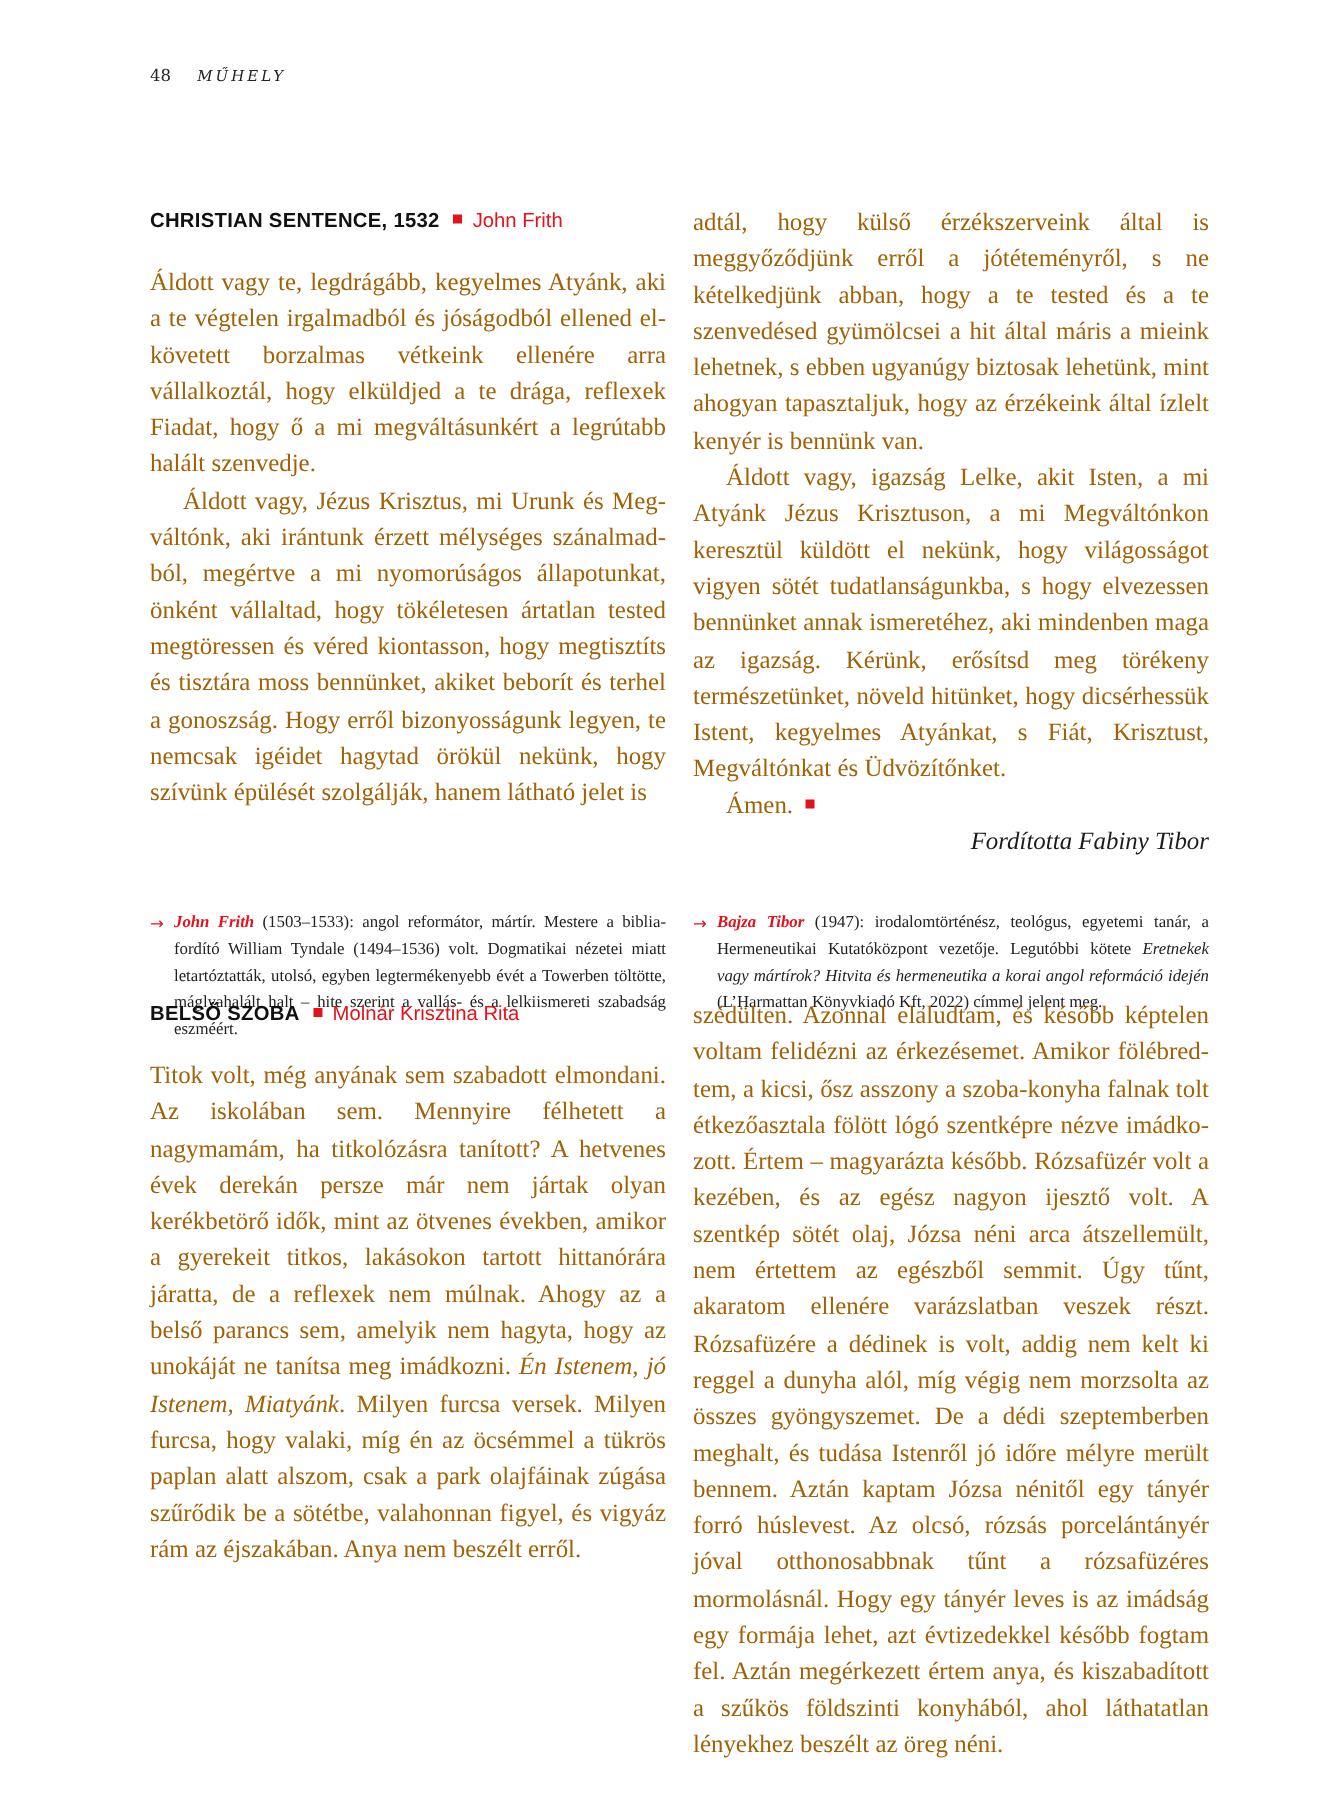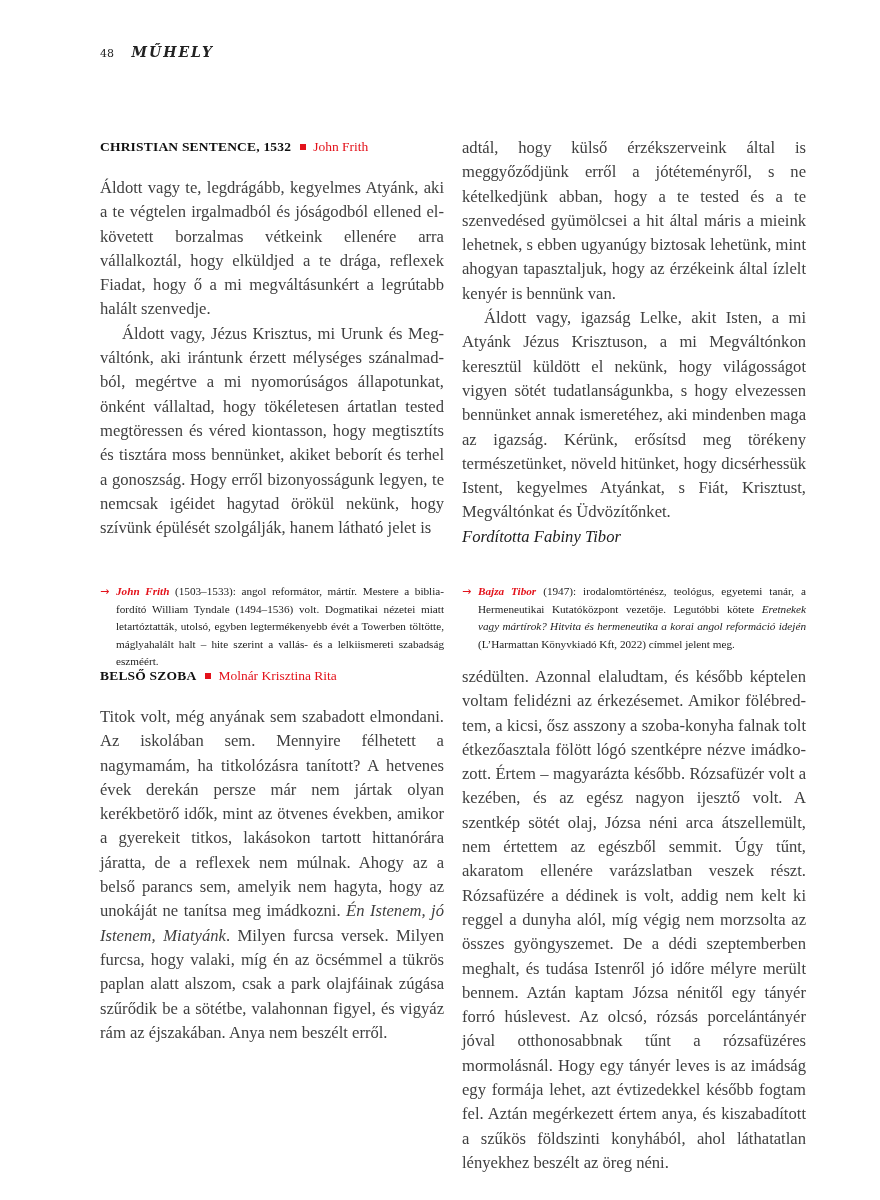--- a/index.html
+++ b/index.html
@@ -1,38 +1,38 @@
 <!DOCTYPE html>
 <html><head>
 <meta charset="utf-8">
 <style>
   html, body { margin: 0; padding: 0; background: #ffffff; }
   body { width: 880px; height: 1200px; position: relative; overflow: hidden; color: #1c1c1c; }
   .running-head { position: absolute; left: 100px; top: 44px; font-family: "DejaVu Serif", serif; font-size: 11px; color: #222; }
   .running-head .pno { margin-right: 14px; }
-  .running-head .sect { font-style: italic; font-weight: bold; letter-spacing: 2px; font-size: 14px; }
+  .running-head .sect { font-style: italic; font-weight: normal; letter-spacing: 2px; font-size: 10px; }
 
   .section { position: absolute; left: 100px; width: 706px; }
   .sec1 { top: 136px; }
   .sec2 { top: 665px; }
 
   .cols { display: flex; justify-content: space-between; }
   .col { width: 344px; }
 
-  .title-line { font-family: Liberation Serif, serif; font-size: 13.5px; line-height: 22px; height: 22px; margin-bottom: 18px; white-space: nowrap; }
+  .title-line { font-family: Liberation Sans, sans-serif; font-size: 13.5px; line-height: 22px; height: 22px; margin-bottom: 18px; white-space: nowrap; }
   .title-line .t { font-weight: bold; color: #111; letter-spacing: 0.2px; }
   .title-line .sq { display: inline-block; width: 6px; height: 6px; background: #e3121b; margin: 0 7px 2px 9px; vertical-align: middle; }
   .title-line .author { color: #e3121b; font-weight: normal; }
 
-  .body-text { font-family: "Liberation Serif", serif; font-size: 16.6px; line-height: 24.3px; text-align: justify; hyphens: manual; color: #404040; }
+  .body-text { font-family: "Liberation Serif", serif; font-size: 16.6px; line-height: 24.3px; text-align: justify; hyphens: manual; color: #a16207; }
   .body-text p { margin: 0; }
   .body-text p.indent { text-indent: 22px; }
   .body-text .em { font-style: italic; }
   .body-text .end-sq { display: inline-block; width: 6px; height: 6px; background: #e3121b; margin-left: 8px; vertical-align: 3px; }
-  .sig { text-align: left; font-style: italic; font-family: "Liberation Serif", serif; font-size: 16.6px; line-height: 24.3px; }
+  .sig { text-align: right; font-style: italic; font-family: "Liberation Serif", serif; font-size: 16.6px; line-height: 24.3px; }
 
   .notes { display: flex; justify-content: space-between; margin-top: 34px; }
   .note { width: 344px; font-family: "Liberation Serif", serif; font-size: 11.2px; line-height: 17.6px; text-align: justify; padding-left: 16px; box-sizing: border-box; position: relative; color: #222; }
   .note .arrow { position: absolute; left: 0; top: 0; color: #e3121b; font-family: "DejaVu Sans", sans-serif; font-size: 11px; }
   .note .nname { color: #e3121b; font-style: italic; font-weight: bold; }
   .note .it { font-style: italic; }
 </style>
 </head>
 <body>
 
@@ -49,20 +49,21 @@
       </div>
       <div class="body-text">
         <p>Áldott vagy te, legdrágább, kegyelmes Atyánk, aki a te végtelen irgalmadból és jóságodból ellened el­követett borzalmas vétkeink ellenére arra vállalkoz­tál, hogy elküldjed a te drága, reflexek Fiadat, hogy ő a mi megváltásunkért a legrútabb halált szenvedje.</p>
         <p class="indent">Áldott vagy, Jézus Krisztus, mi Urunk és Meg­váltónk, aki irántunk érzett mélységes szánalmad­ból, megértve a mi nyomorúságos állapotunkat, önként vállaltad, hogy tökéletesen ártatlan tested megtöressen és véred kiontasson, hogy megtisztíts és tisztára moss bennünket, akiket beborít és terhel a gonoszság. Hogy erről bizonyosságunk legyen, te nemcsak igéidet hagytad örökül nekünk, hogy szívünk épülését szolgálják, hanem látható jelet is</p>
       </div>
     </div>
     <div class="col">
       <div class="body-text">
         <p>adtál, hogy külső érzékszerveink által is meggyőződ­jünk erről a jótéteményről, s ne kételkedjünk abban, hogy a te tested és a te szenvedésed gyümölcsei a hit által máris a mieink lehetnek, s ebben ugyanúgy biztosak lehetünk, mint ahogyan tapasztaljuk, hogy az érzékeink által ízlelt kenyér is bennünk van.</p>
         <p class="indent">Áldott vagy, igazság Lelke, akit Isten, a mi Atyánk Jézus Krisztuson, a mi Megváltónkon keresztül kül­dött el nekünk, hogy világosságot vigyen sötét tu­datlanságunkba, s hogy elvezessen bennünket annak ismeretéhez, aki mindenben maga az igazság. Kérünk, erősítsd meg törékeny természetünket, növeld hitün­ket, hogy dicsérhessük Istent, kegyelmes Atyánkat, s Fiát, Krisztust, Megváltónkat és Üdvözítőnket.</p>
+        <p class="indent"><span>Ámen.</span><span class="end-sq"></span></p>
       </div>
       <div class="sig">Fordította Fabiny Tibor</div>
     </div>
   </div>
   <div class="notes">
     <div class="note">
       <span class="arrow">→</span><span class="nname">John Frith</span><span> (1503–1533): angol reformátor, mártír. Mestere a biblia­fordító William Tyndale (1494–1536) volt. Dogmatikai nézetei miatt letartóztatták, utolsó, egyben legtermékenyebb évét a Towerben töltötte, máglyahalált halt – hite szerint a vallás- és a lelkiismereti szabadság eszméért.</span>
     </div>
     <div class="note">
       <span class="arrow">→</span><span class="nname">Bajza Tibor</span><span> (1947): irodalomtörténész, teológus, egyetemi tanár, a Hermeneutikai Kutatóközpont vezetője. Legutóbbi kötete </span><span class="it">Eretnekek vagy mártírok? Hitvita és hermeneutika a korai angol reformáció idején</span><span> (L’Harmattan Könyvkiadó Kft, 2022) címmel jelent meg.</span>

